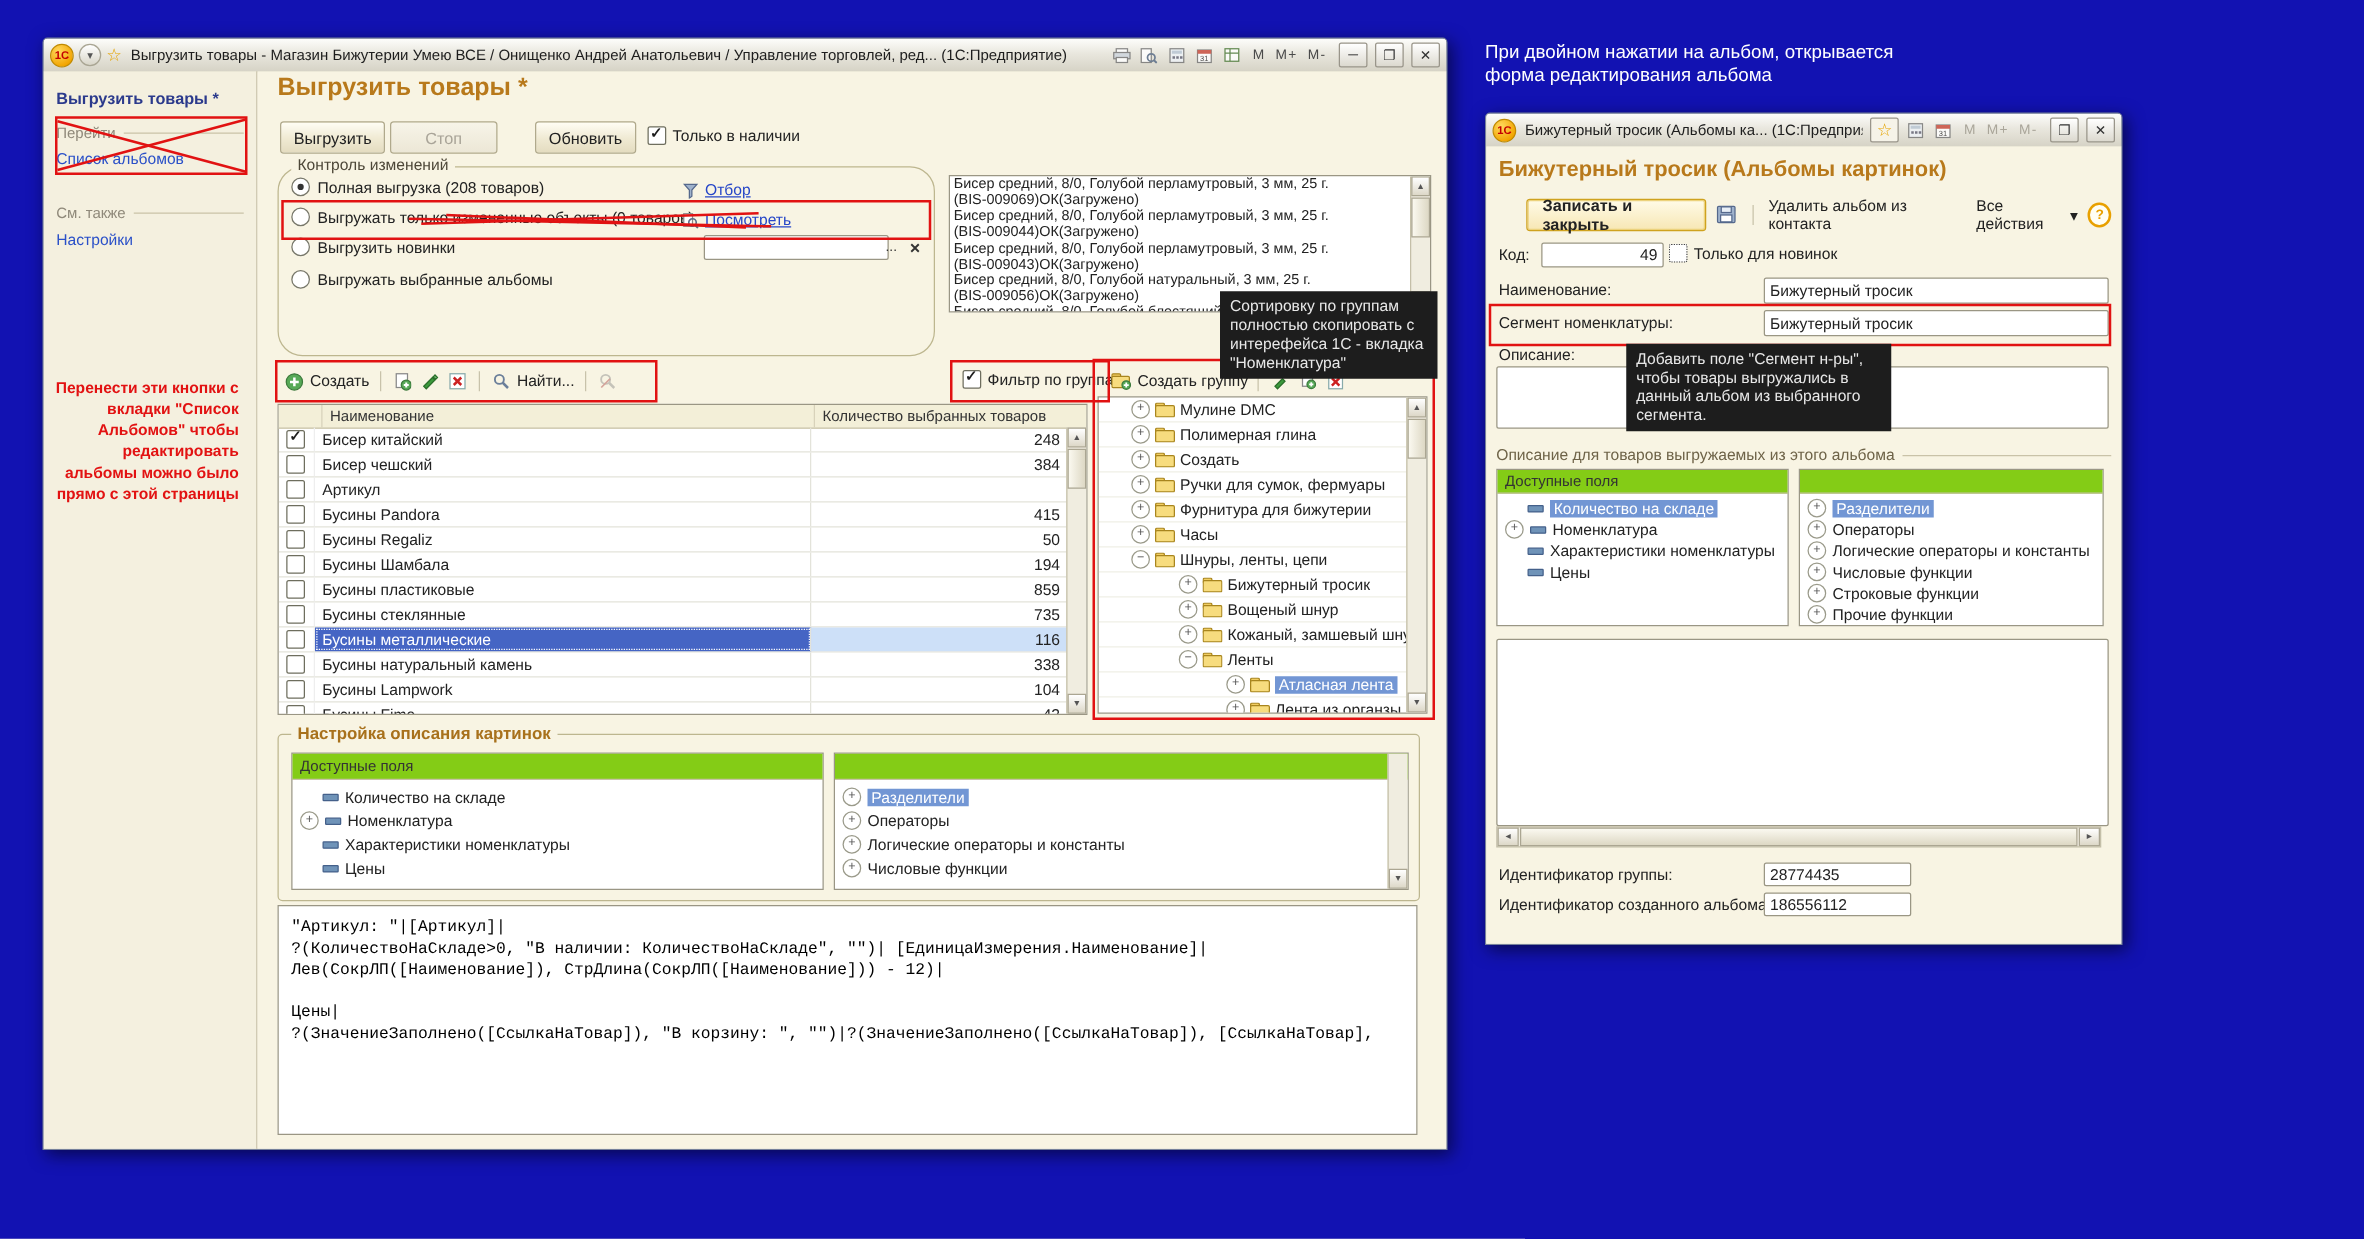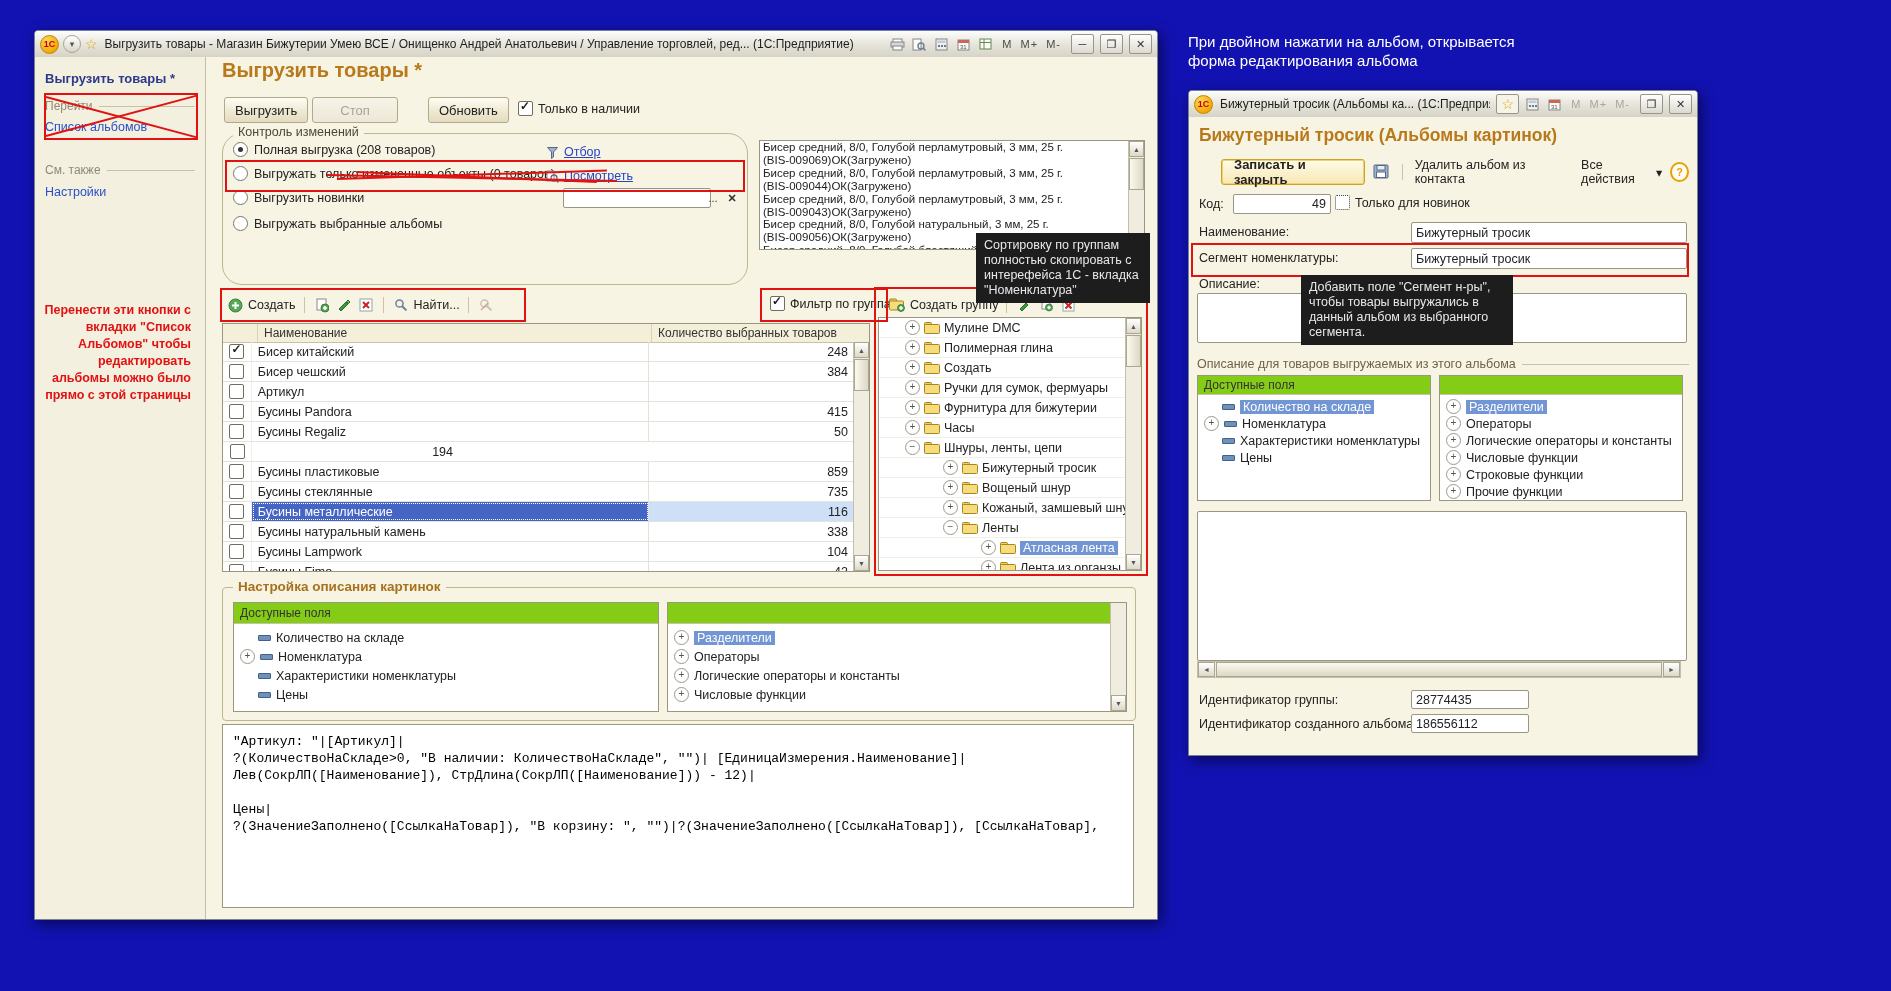--- a/index.html
+++ b/index.html
@@ -408,20 +408,21 @@
             <span class="tcell c-check">
               <span class="cb"></span>
             </span>
             <span class="tcell c-name">Бусины Regaliz</span>
             <span class="tcell c-qty">50</span>
           </div>
           <div class="trow">
             <span class="tcell c-check">
               <span class="cb"></span>
             </span>
+            <span class="tcell c-name">Бусины Шамбала</span>
             <span class="tcell c-qty">194</span>
           </div>
           <div class="trow">
             <span class="tcell c-check">
               <span class="cb"></span>
             </span>
             <span class="tcell c-name">Бусины пластиковые</span>
             <span class="tcell c-qty">859</span>
           </div>
           <div class="trow">

